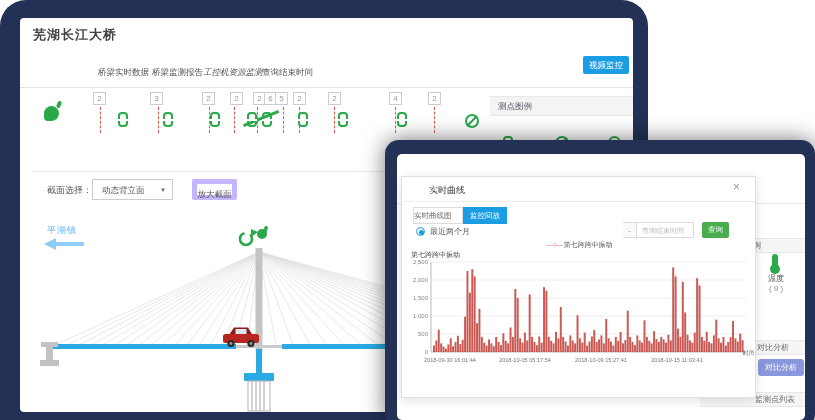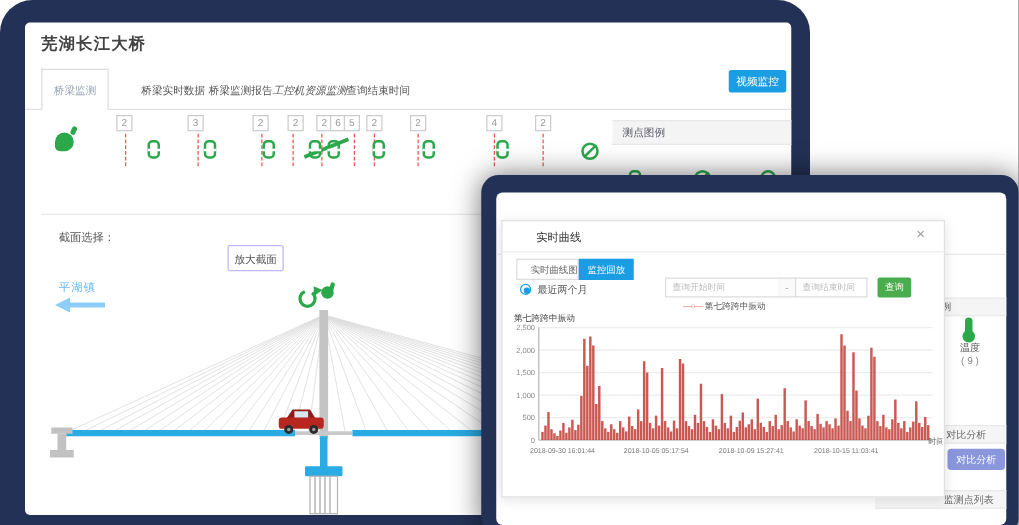--- a/index.html
+++ b/index.html
@@ -5,54 +5,54 @@
   *{margin:0;padding:0;box-sizing:border-box;font-family:"Liberation Sans",sans-serif;}
   body{background:#000;}
   .stage{position:relative;width:815px;height:420px;background:#ffffff;overflow:hidden;}
   .abs{position:absolute;}
   
   .main-frame{position:absolute;left:0;top:0;width:648px;height:420px;background:#233156;border-radius:26px 26px 0 0;}
   .main-card{position:absolute;left:20px;top:18px;width:613px;height:394px;background:#fff;border-radius:4px;}
   .page-title{position:absolute;left:13px;top:8px;font-size:13px;font-weight:bold;color:#444;letter-spacing:1px;}
   .tabbar{position:absolute;left:0;top:37px;width:613px;height:33px;border-bottom:1px solid #e2e2e2;}
   .tab-active{position:absolute;left:13px;top:0;width:54px;height:33px;background:#fff;border:1px solid #ddd;border-bottom:none;color:#9aa3b5;font-size:8.5px;text-align:center;line-height:33px;}
-  .tab-plain{position:absolute;top:12px;font-size:8.5px;color:#555;margin-left:15px;}
+  .tab-plain{position:absolute;top:12px;font-size:8.5px;color:#555;}
   .btn-video{position:absolute;left:563px;top:38px;width:46px;height:18px;background:#1b9de4;color:#fff;font-size:8.5px;text-align:center;line-height:18px;border-radius:2px;}
   
   .strip{position:absolute;left:0;top:70px;width:613px;height:62px;}
   .badge{position:absolute;top:4px;width:13px;height:13px;background:#fff;border:1px solid #ccc;color:#999;font-size:8px;text-align:center;line-height:12px;}
   .dash{position:absolute;top:19px;width:0;height:26px;border-left:1px dashed #e8574f;}
   .chain{position:absolute;top:24px;width:10px;height:15px;border:2px solid #2aa84a;border-radius:4px;}
   .chain::before{content:"";position:absolute;left:-2px;right:-2px;top:5px;height:2px;background:#fff;}
   .pin{position:absolute;left:24px;top:18px;width:15px;height:15px;background:#2aa84a;border-radius:50% 50% 50% 4px;}
   .pin::after{content:"";position:absolute;right:-2px;top:-5px;width:4px;height:7px;background:#2aa84a;border-radius:2px;transform:rotate(25deg);}
   .noentry{position:absolute;width:14px;height:14px;border:2px solid #2aa84a;border-radius:50%;}
   .noentry::after{content:"";position:absolute;left:4px;top:-2px;width:2px;height:14px;background:#2aa84a;transform:rotate(45deg);}
   .rod{position:absolute;left:222px;top:29px;width:38px;height:2.5px;background:#2aa84a;transform:rotate(-22deg);}
   .panel-strip{position:absolute;background:#f4f4f4;border-top:1px solid #e8e8e8;border-bottom:1px solid #e8e8e8;font-size:8.5px;color:#556;}
   
   .divider{position:absolute;background:#e8e8e8;}
   .sel-label{position:absolute;left:27px;top:166px;font-size:9px;color:#555;font-family:Liberation Serif, serif;}
   .dropdown{position:absolute;left:72px;top:161px;width:81px;height:21px;border:1px solid #ccc;font-size:8.5px;color:#555;line-height:20px;padding-left:9px;background:#fff;}
   .dropdown .caret{position:absolute;right:6px;top:0;font-size:6px;color:#666;}
-  .btn-zoomsec{position:absolute;left:162px;top:161px;width:45px;height:21px;border:1px solid #c4b5fd;background:#fff;font-size:8.5px;color:#555;text-align:center;line-height:20px;border-radius:2px;margin-top:17px;}
+  .btn-zoomsec{position:absolute;left:172px;top:161px;width:45px;height:21px;border:5px solid #c4b5fd;background:#fff;font-size:8.5px;color:#555;text-align:center;line-height:20px;border-radius:2px;}
   .town{position:absolute;left:27px;top:206px;font-size:9px;color:#64b6f7;letter-spacing:1px;}
   
   .win2{position:absolute;left:385px;top:140px;width:430px;height:288px;background:#233156;border-radius:14px;box-shadow:0 0 22px rgba(0,0,0,.55);}
   .win2-page{position:absolute;left:12px;top:14px;right:10px;bottom:8px;background:#fff;border-radius:5px;}
   .rp-strip{position:absolute;left:303px;width:105px;height:15px;background:#f5f5f5;border-top:1px solid #e9e9e9;border-bottom:1px solid #e9e9e9;font-size:8px;color:#666;line-height:14px;white-space:nowrap;}
   .thermo{position:absolute;left:375px;top:100px;width:6px;height:13px;background:#2aa84a;border-radius:3px;}
   .thermo::after{content:"";position:absolute;left:-2px;top:10px;width:10px;height:10px;background:#2aa84a;border-radius:50%;}
   .btn-compare{position:absolute;left:361px;top:205px;width:46px;height:17px;background:#8a97dd;color:#fff;font-size:8px;text-align:center;line-height:17px;border-radius:3px;}
   
   .modal{position:absolute;left:4px;top:22px;width:355px;height:222px;background:#fff;border:1px solid #e0e0e0;box-shadow:0 2px 10px rgba(0,0,0,.12);}
   .modal-title{position:absolute;left:11px;top:7px;font-size:9px;color:#333;margin-left:16px;}
   .modal-close{position:absolute;left:331px;top:4px;font-size:12px;color:#999;line-height:12px;}
   .modal-hline{position:absolute;left:0;top:24px;width:353px;height:1px;background:#ececec;}
-  .mtab1{position:absolute;left:11px;top:30px;width:50px;height:17px;border:1px solid #ddd;background:#fff;color:#666;font-size:7.5px;text-align:right;line-height:16px;}
+  .mtab1{position:absolute;left:11px;top:30px;width:50px;height:17px;border:1px solid #ddd;background:#fff;color:#666;font-size:7.5px;text-align:left;line-height:16px;}
   .mtab2{position:absolute;left:61px;top:30px;width:44px;height:17px;background:#1b9de4;color:#fff;font-size:7.5px;text-align:center;line-height:17px;}
   .radio{position:absolute;left:14px;top:50px;width:9px;height:9px;border:1px solid #1b9de4;border-radius:50%;}
   .radio::after{content:"";position:absolute;left:2px;top:2px;width:5px;height:5px;background:#1b9de4;border-radius:50%;}
   .radio-label{position:absolute;left:28px;top:49px;font-size:8px;color:#555;}
   .minput{position:absolute;top:45px;height:16px;border:1px solid #ddd;font-size:7px;color:#555;padding-left:5px;background:#fff;}
   .minput::placeholder{color:#bbb;}
   .msep{position:absolute;left:221px;top:45px;width:14px;height:16px;border:1px solid #ddd;border-left:none;background:#fafafa;color:#999;font-size:8px;text-align:center;line-height:15px;}
   .btn-query{position:absolute;left:300px;top:45px;width:27px;height:16px;background:#49ad4e;color:#fff;font-size:7.5px;text-align:center;line-height:16px;border-radius:2px;}
   .chart-legend{position:absolute;left:0;top:63px;width:355px;text-align:center;font-size:7px;color:#555;}
   .chart-legend .mark{color:#e57373;letter-spacing:-1px;}
@@ -63,21 +63,20 @@
 <body>
 
 <div class="stage">
 
   <div class="main-frame">
     <div class="main-card">
 
       <div class="page-title">芜湖长江大桥</div>
 
       <div class="tabbar">
-        <div class="tab-active">桥梁监测</div>
         <span class="tab-plain" style="left:78px;">桥梁实时数据</span>
         <span class="tab-plain" style="left:132px;">桥梁监测报告</span>
         <span class="tab-plain" style="left:183px;font-style:italic;">工控机资源监测</span>
         <span class="tab-plain" style="left:242px;">查询结束时间</span>
       </div>
 
       <div class="btn-video">视频监控</div>
 
       <div class="strip" id="strip">
         <div class="pin"></div>
@@ -115,20 +114,24 @@
         </div>
 
       <div class="panel-strip" style="left:470px;top:78px;width:143px;height:20px;line-height:19px;padding-left:8px;">测点图例</div>
       <div class="chain" style="left:483px;top:118px;"></div>
       <div class="noentry" style="left:535px;top:118px;"></div>
       <div class="green-circle" style="left:588px;top:118px;"></div>
 
       <div class="divider" style="left:13px;top:153px;width:370px;height:1px;"></div>
 
       <div class="sel-label">截面选择：</div>
+      <div class="dropdown">
+        <span>动态背立面</span>
+        <span class="caret">▼</span>
+      </div>
       <div class="btn-zoomsec">放大截面</div>
 
       <div class="town">平湖镇</div>
       <svg class="abs" style="left:20px;top:219px;width:50px;height:14px;" viewBox="0 0 50 14">
         <rect x="14" y="5" width="30" height="4" fill="#8ecdf8"></rect>
         <polygon points="4,7 16,1 16,13" fill="#8ecdf8"></polygon>
       </svg>
       <svg class="abs" id="bridge-svg" style="left:0;top:200px;width:613px;height:194px;" viewBox="0 0 613 194">
         <g id="cables">
             <line x1="239" y1="34" x2="35" y2="127" stroke="#dedede" stroke-width="0.7"></line>
@@ -224,21 +227,20 @@
       <div class="modal">
         <div class="modal-title">实时曲线</div>
         <div class="modal-close">×</div>
         <div class="modal-hline"></div>
 
         <div class="mtab1">实时曲线图</div>
         <div class="mtab2">监控回放</div>
 
         <div class="radio"></div>
         <div class="radio-label">最近两个月</div>
-        <input class="minput" style="left: 130px; width: 92px;" placeholder="查询开始时间">
         <div class="msep">-</div>
         <input class="minput" style="left: 234px; width: 58px;" placeholder="查询结束时间">
         <div class="btn-query">查询</div>
 
         <div class="chart-legend">
           <span class="mark">—○—</span>
           <span>第七跨跨中振动</span>
         </div>
         <div class="chart-title">第七跨跨中振动</div>
 

